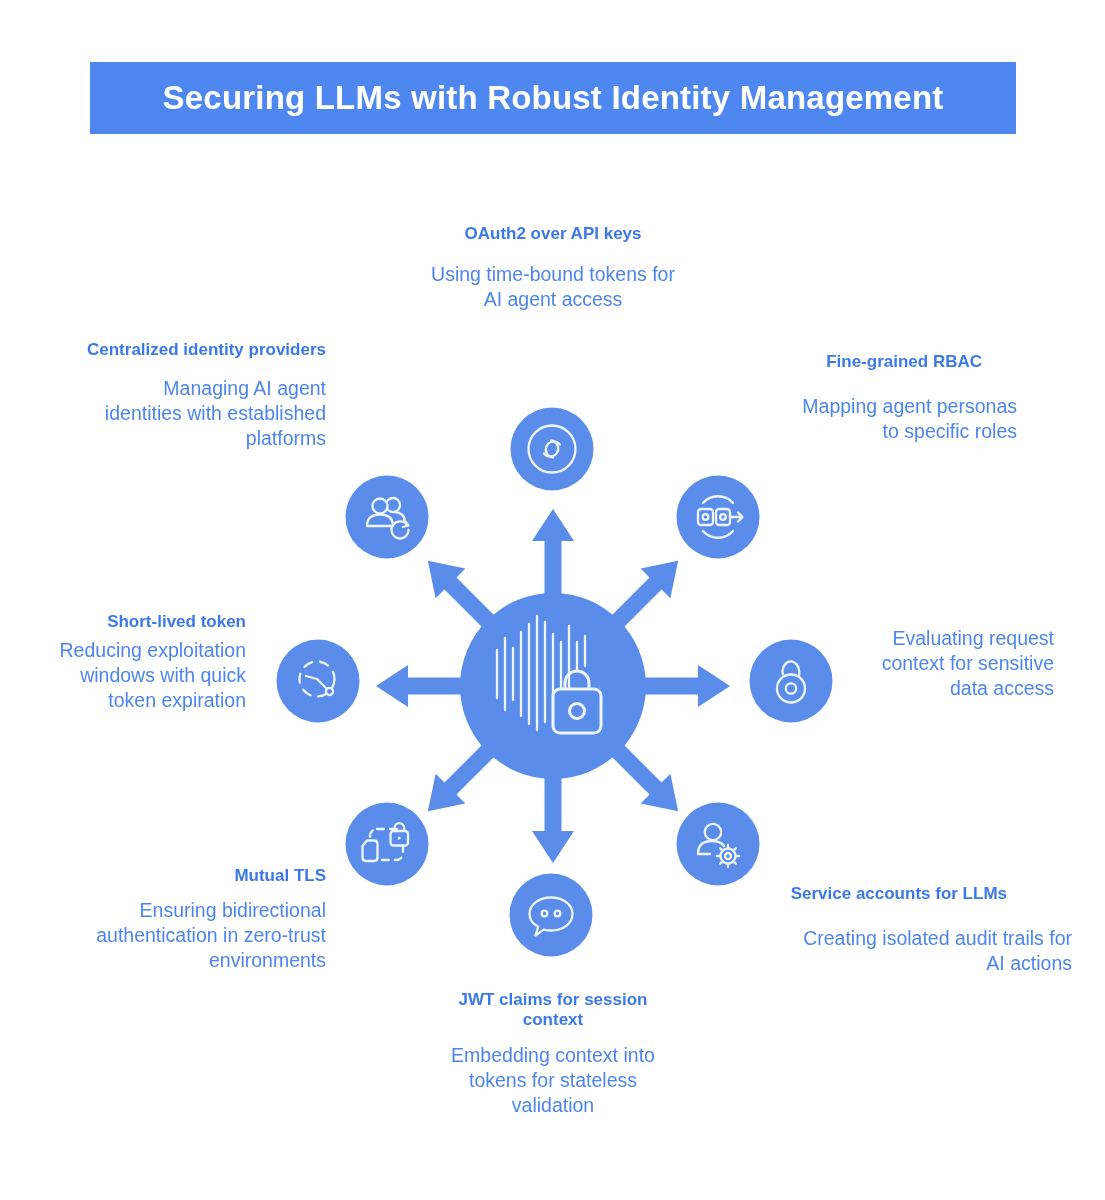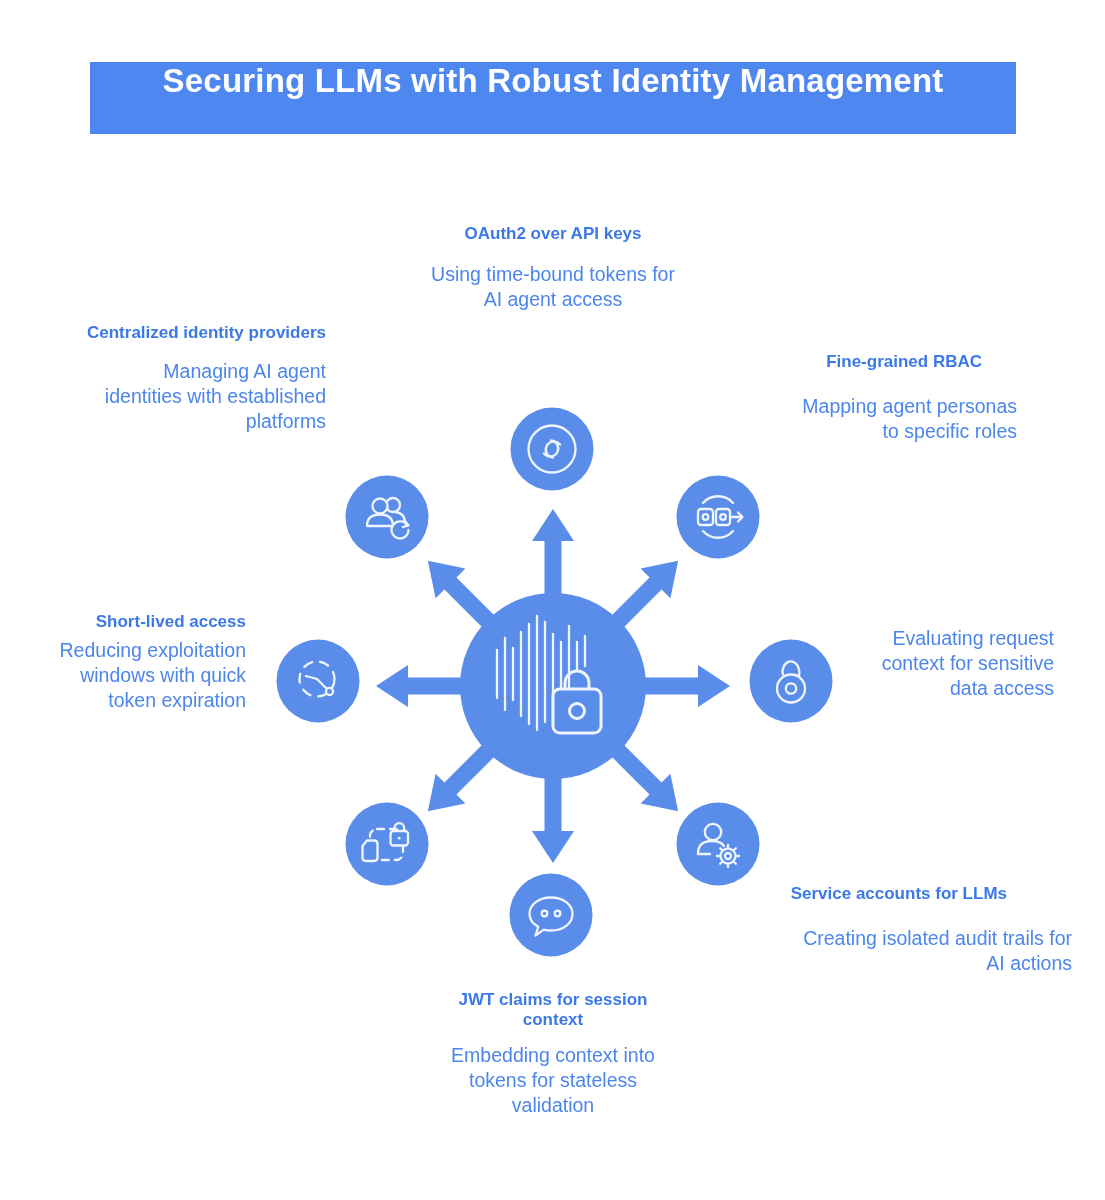--- a/index.html
+++ b/index.html
@@ -4,21 +4,21 @@
 <style>
   :root{
     --banner:#4e87f0; --node-fill:#5a8ce9; --heading-text:#3b79e8;
     --body-text:#4c86ec; --icon-stroke:#eef5ff; --background:#ffffff;
   }
   *{box-sizing:border-box;margin:0;padding:0;}
   html,body{width:1105px;height:1200px;background:var(--background);
     font-family:"Liberation Sans",sans-serif;overflow:hidden;}
   #stage{position:relative;width:1105px;height:1200px;}
   .banner{position:absolute;left:90px;top:62px;width:926px;height:72px;
-    background:var(--banner);display:flex;align-items:flex-start;justify-content:center;}
+    background:var(--banner);display:flex;align-items:center;justify-content:center;}
   .banner h1{color:#ffffff;font-size:33px;font-weight:bold;letter-spacing:.2px;white-space:nowrap;}
   svg#diagram{position:absolute;left:0;top:0;}
   .node-label{position:absolute;}
   .node-label h2{color:var(--heading-text);font-size:17px;font-weight:bold;line-height:1.2;}
   .node-label p{color:var(--body-text);font-size:19.5px;line-height:1.28;}
   .ta-c{text-align:center;} .ta-r{text-align:right;} .ta-l{text-align:right;}
   
   #n0 h2{max-width:200px;margin:0 auto;} #n0 p{max-width:252px;margin:18px auto 0;}
   #n1 h2{max-width:240px;margin-left:auto;} #n1 p{max-width:240px;margin:16px 0 0 auto;text-align:right;}
   #n2 h2{max-width:200px;} #n2 p{max-width:235px;margin-top:22px;}
@@ -179,39 +179,43 @@
         <path class="icn" d="M 17,3 L 21.5,8.3 L 15.8,10"></path>
       </g>
     </g>
   </svg>
 
   <div id="n0" class="node-label ta-c" style="left:398px;top:224px;width:310px;">
     <h2>OAuth2 over API keys</h2>
     <p>Using time-bound tokens for AI agent access</p>
   </div>
 
-  <div id="n1" class="node-label ta-r" style="left:86px;top:323px;width:240px;">
+  <div id="n1" class="node-label ta-r" style="left:86px;top:340px;width:240px;">
     <h2>Centralized identity providers</h2>
     <p>Managing AI agent identities with established platforms</p>
   </div>
 
   <div id="n2" class="node-label ta-l" style="left:782px;top:352px;width:250px;">
     <h2>Fine-grained RBAC</h2>
     <p>Mapping agent personas to specific roles</p>
   </div>
 
   <div id="n3" class="node-label ta-r" style="left:26px;top:612px;width:220px;">
-    <h2>Short-lived access</h2>
+    <h2>Short-lived token</h2>
     <p>Reducing exploitation windows with quick token expiration</p>
   </div>
 
   <div id="n4" class="node-label ta-l" style="left:858px;top:612px;width:210px;">
     <p>Evaluating request context for sensitive data access</p>
   </div>
 
+  <div id="n5" class="node-label ta-r" style="left:66px;top:866px;width:260px;">
+    <h2>Mutual TLS</h2>
+    <p>Ensuring bidirectional authentication in zero-trust environments</p>
+  </div>
 
   <div id="n6" class="node-label ta-l" style="left:782px;top:884px;width:290px;">
     <h2>Service accounts for LLMs</h2>
     <p>Creating isolated audit trails for AI actions</p>
   </div>
 
   <div id="n7" class="node-label ta-c" style="left:398px;top:990px;width:310px;text-align:center;">
     <h2>JWT claims for session context</h2>
     <p>Embedding context into tokens for stateless validation</p>
   </div>

